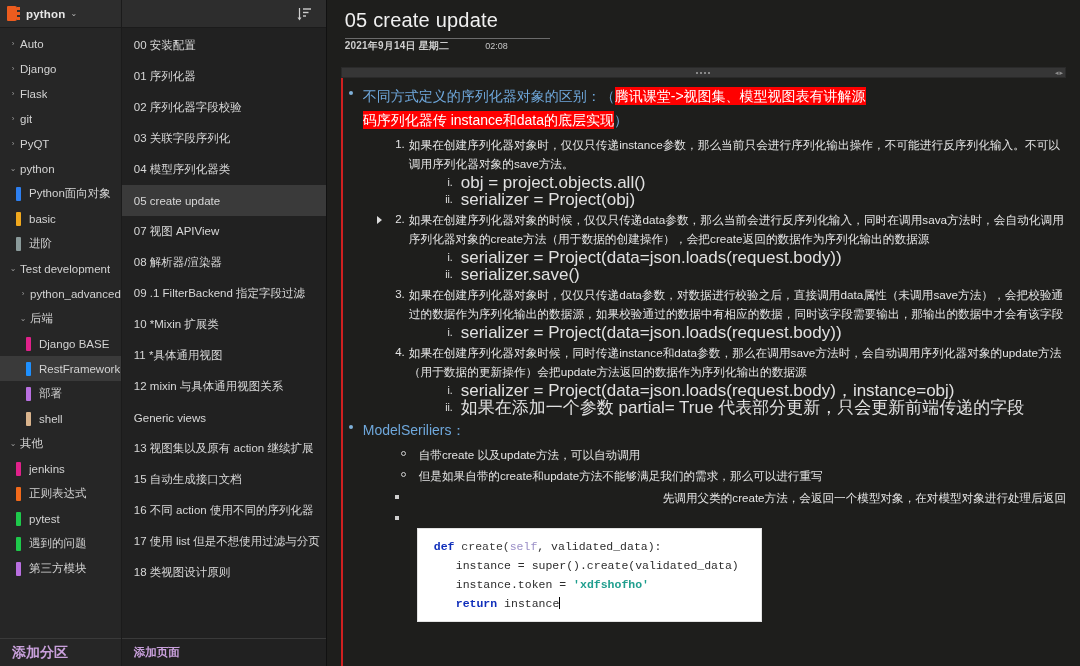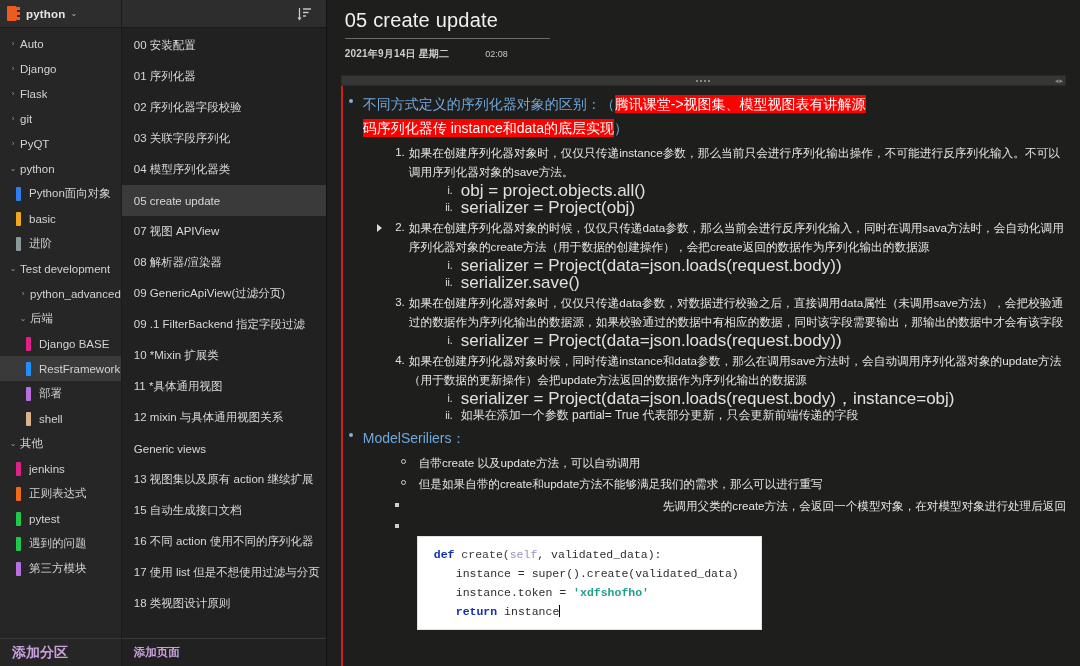--- a/index.html
+++ b/index.html
@@ -131,21 +131,21 @@
   .ed-titlewrap { padding: 9px 0 0 18px; }
   .ed-title {
     color: #f0f0f0; font-size: 20px; font-weight: normal;
     letter-spacing: .2px;
     padding-bottom: 6px;
     border-bottom: 1px solid #6b6b6b;
     display: inline-block;
     min-width: 205px;
   }
   .ed-meta {
-    margin-top: 8px; display: flex; align-items: center;
+    margin-top: 0; display: flex; align-items: center;
     color: #cfcfcf; font-size: 10px;
   }
   .ed-meta .date { font-weight: bold; letter-spacing: .2px; }
   .ed-meta .time { margin-left: 36px; font-size: 9px; color: #c6c6c6; }
 
   .ed-toolstrip {
     margin: 14px 14px 0 14px;
     height: 11px;
     background: #363636;
     border: 1px solid #2a2a2a;
@@ -239,21 +239,21 @@
     line-height: 17px;
     font-size: 17px;
     color: #e0e0e0;
   }
   ol.roman > li::before {
     content: counter(r, lower-roman) ".";
     position: absolute; left: 0; top: 0;
     width: 18px; text-align: right;
     font-size: 10.5px;
   }
-  ol.roman > li.cn { font-size: 12px; }
+  ol.roman > li.cn { font-size: 17px; }
 
   
   ul.circ { list-style: none; margin: 2px 0 0 0; padding-left: 34px; }
   ul.circ > li {
     position: relative; padding-left: 22px;
     line-height: 21px; font-size: 11.6px; color: #e4e4e4;
   }
   ul.circ > li > .bullet {
     position: absolute; left: 4px; top: 7px;
     width: 5px; height: 5px; border-radius: 50%;
@@ -437,23 +437,20 @@
           <span>04 模型序列化器类</span>
         </div>
         <div class="pg-row sel">
           <span>05 create update</span>
         </div>
         <div class="pg-row">
           <span>07 视图 APIView</span>
         </div>
         <div class="pg-row">
           <span>08 解析器/渲染器</span>
-        </div>
-        <div class="pg-row">
-          <span>09 GenericApiView(过滤分页)</span>
         </div>
         <div class="pg-row">
           <span>09 .1 FilterBackend 指定字段过滤</span>
         </div>
         <div class="pg-row">
           <span>10 *Mixin 扩展类</span>
         </div>
         <div class="pg-row">
           <span>11 *具体通用视图</span>
         </div>

